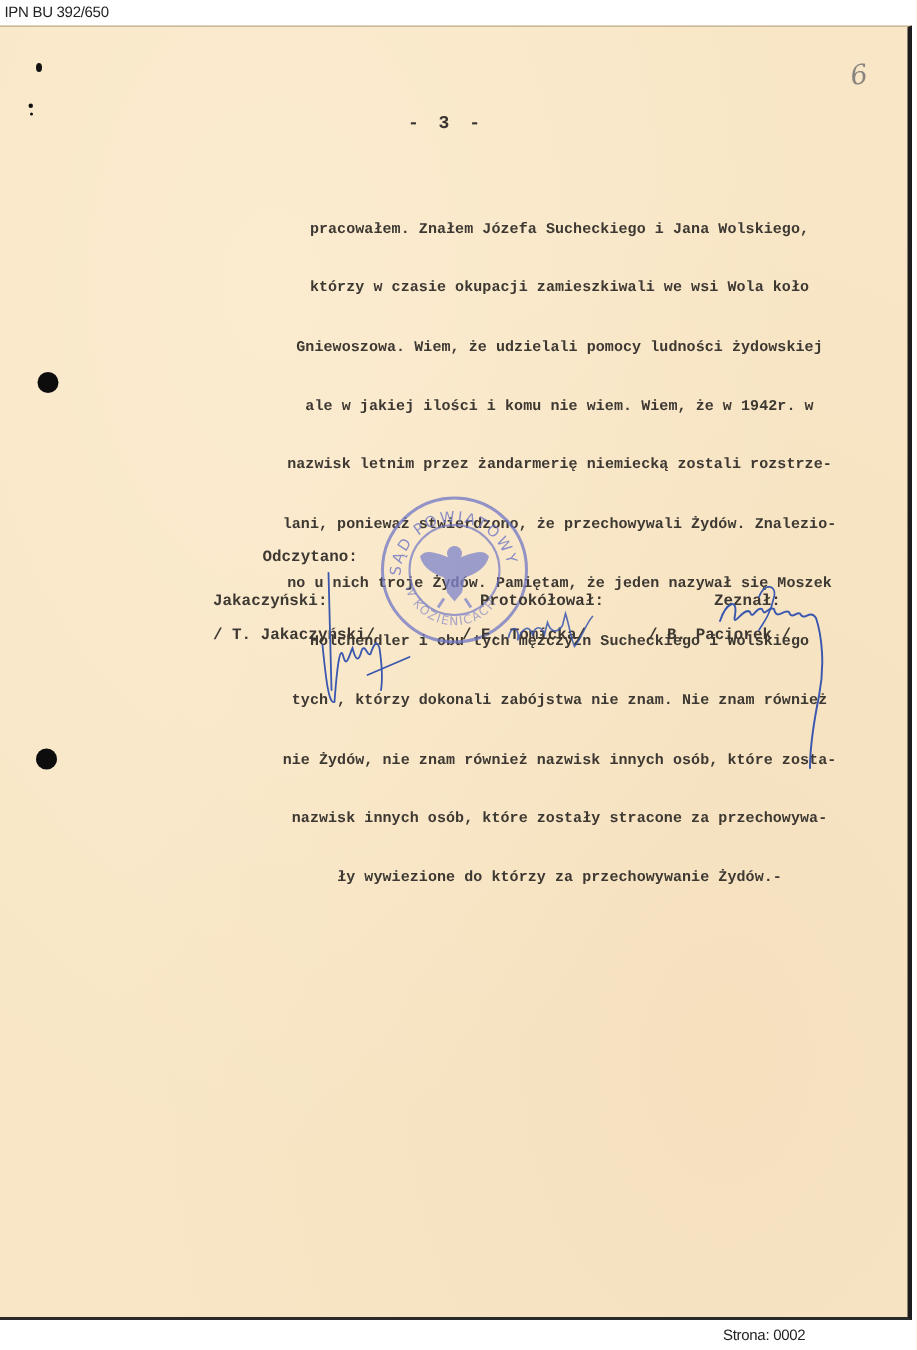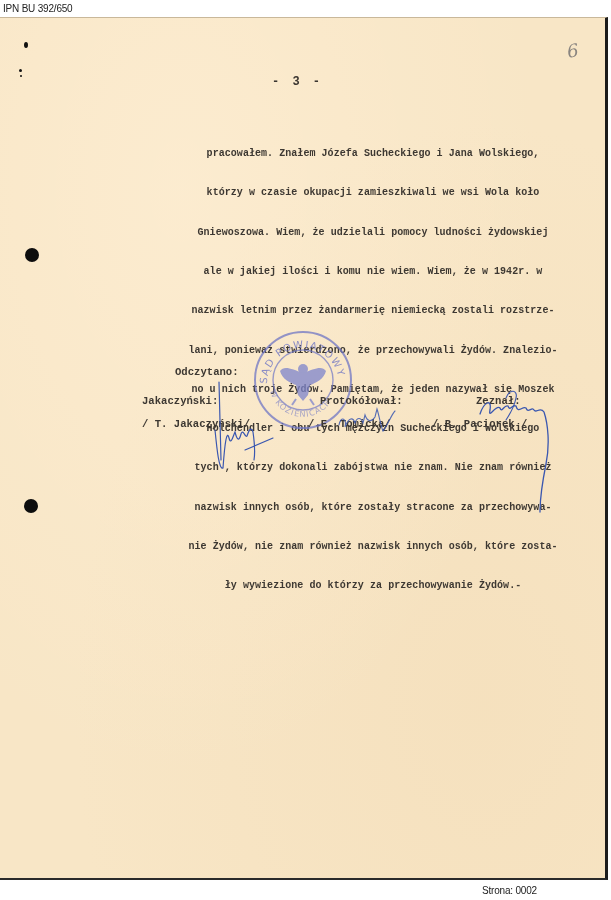--- a/index.html
+++ b/index.html
@@ -78,22 +78,22 @@
 <div class="body-text">
   <span class="body-line">pracowałem. Znałem Józefa Sucheckiego i Jana Wolskiego,</span>
   <span class="body-line">którzy w czasie okupacji zamieszkiwali we wsi Wola koło</span>
   <span class="body-line">Gniewoszowa. Wiem, że udzielali pomocy ludności żydowskiej</span>
   <span class="body-line">ale w jakiej ilości i komu nie wiem. Wiem, że w 1942r. w</span>
   <span class="body-line">nazwisk letnim przez żandarmerię niemiecką zostali rozstrze-</span>
   <span class="body-line">lani, ponieważ stwierdzono, że przechowywali Żydów. Znalezio-</span>
   <span class="body-line">no u nich troje Żydów. Pamiętam, że jeden nazywał się Moszek</span>
   <span class="body-line">Holchendler i obu tych mężczyzn Sucheckiego i Wolskiego</span>
   <span class="body-line">tych , którzy dokonali zabójstwa nie znam. Nie znam również</span>
+  <span class="body-line">nie Żydów, nie znam również nazwisk innych osób, które zosta-</span>
   <span class="body-line">nazwisk innych osób, które zostały stracone za przechowywa-</span>
-  <span class="body-line">nie Żydów, nie znam również nazwisk innych osób, które zosta-</span>
   <span class="body-line">ły wywiezione do którzy za przechowywanie Żydów.-</span>
 </div>
 
 <div class="read-label">Odczytano:</div>
 
 <svg class="stamp" viewBox="0 0 102 102">
   <defs>
     <path id="stampArcTop" d="M 15 55 A 36 36 0 0 1 87 55"></path>
     <path id="stampArcBottom" d="M 18 62 A 34 34 0 0 0 84 62"></path>
   </defs>

